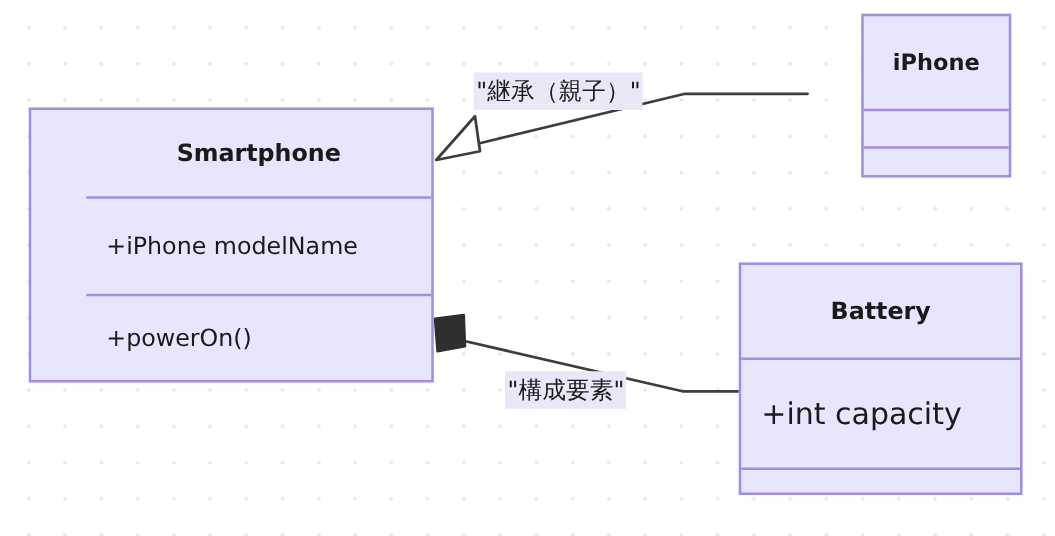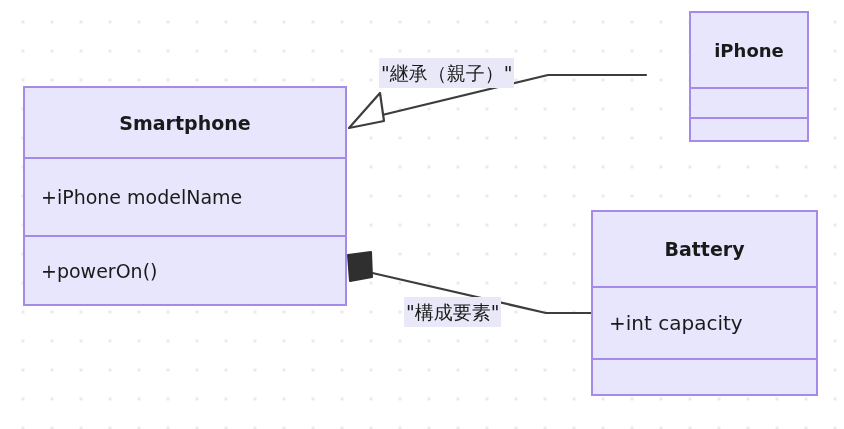--- a/index.html
+++ b/index.html
@@ -54,20 +54,21 @@
   .uml-empty {
     color: transparent;
   }
 
   
   #class-smartphone {
     left: 23px;
     top: 86px;
     width: 324px;
     height: 220px;
+    padding-left: 44px;
   }
   #class-smartphone .row-title   { height: 69px;  font-size: 19px; }
   #class-smartphone .row-attr    { height: 78px;  font-size: 19px; }
   #class-smartphone .row-method  { flex: 1;       font-size: 19px; }
 
   
   #class-iphone {
     left: 646px;
     top: 11px;
     width: 120px;
@@ -79,21 +80,21 @@
   #class-iphone .row-method { flex: 1; }
 
   
   #class-battery {
     left: 591px;
     top: 210px;
     width: 227px;
     height: 186px;
   }
   #class-battery .row-title  { height: 74px; font-size: 19px; }
-  #class-battery .row-attr   { height: 72px; font-size: 20px; }
+  #class-battery .row-attr   { height: 88px; font-size: 24px; }
   #class-battery .row-method { flex: 1; }
 
   
   #connector-layer {
     position: absolute;
     left: 0;
     top: 0;
     width: 844px;
     height: 429px;
     z-index: 2;

